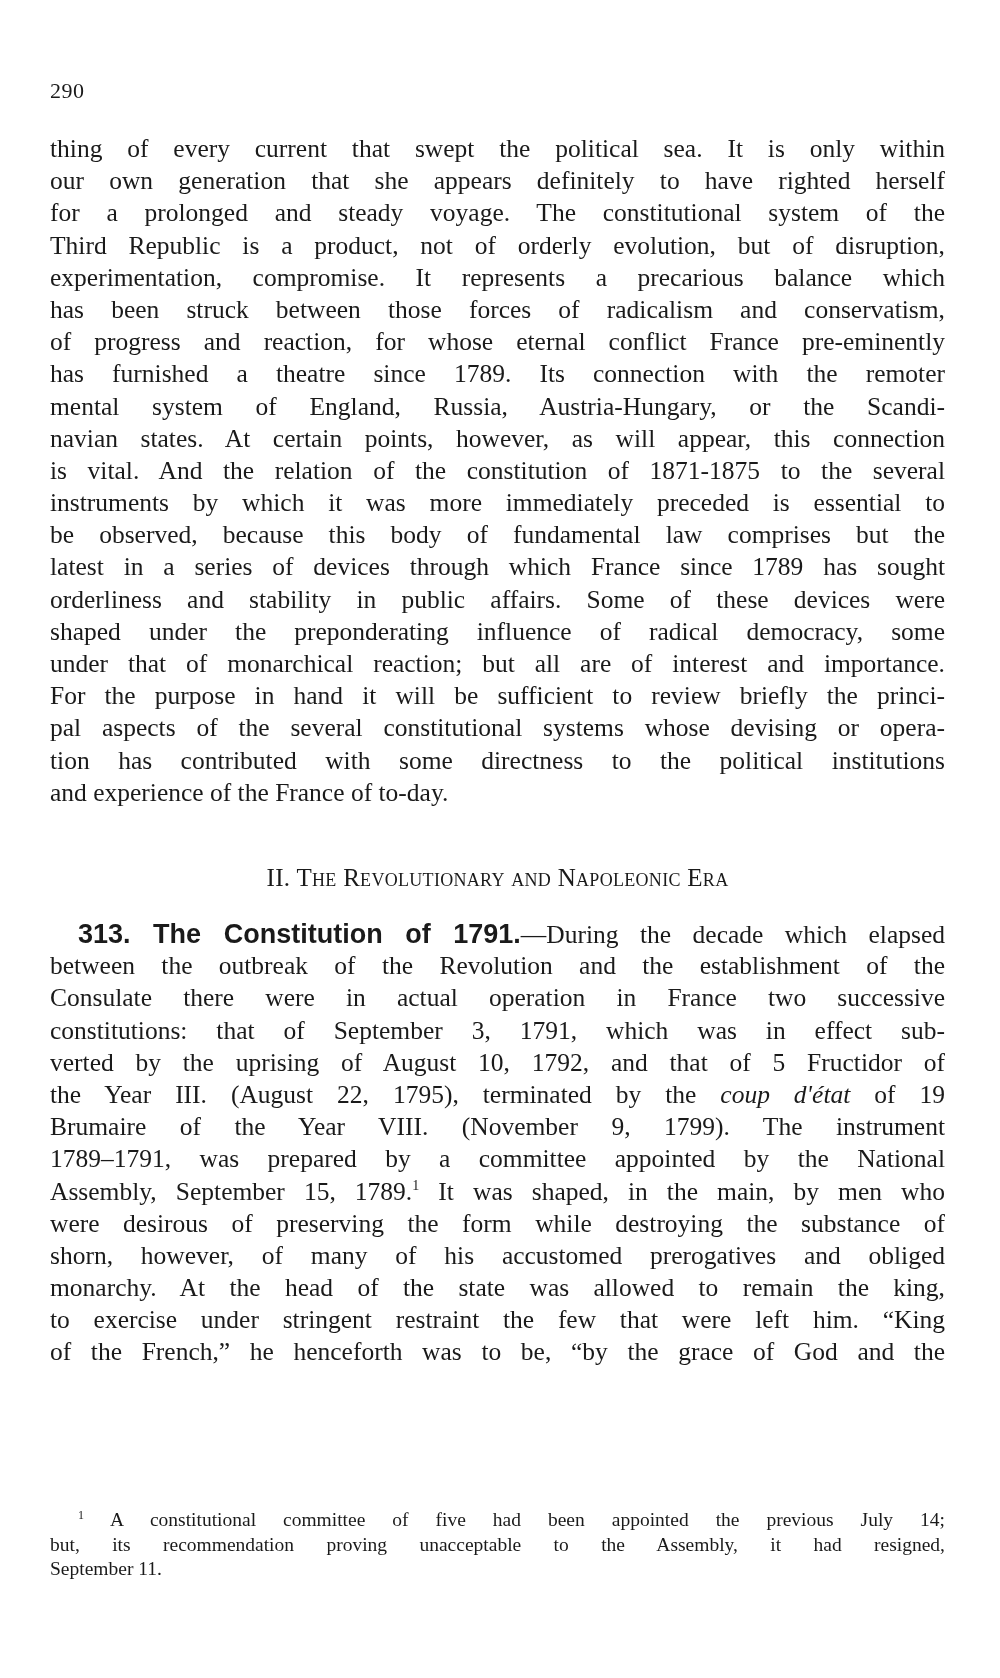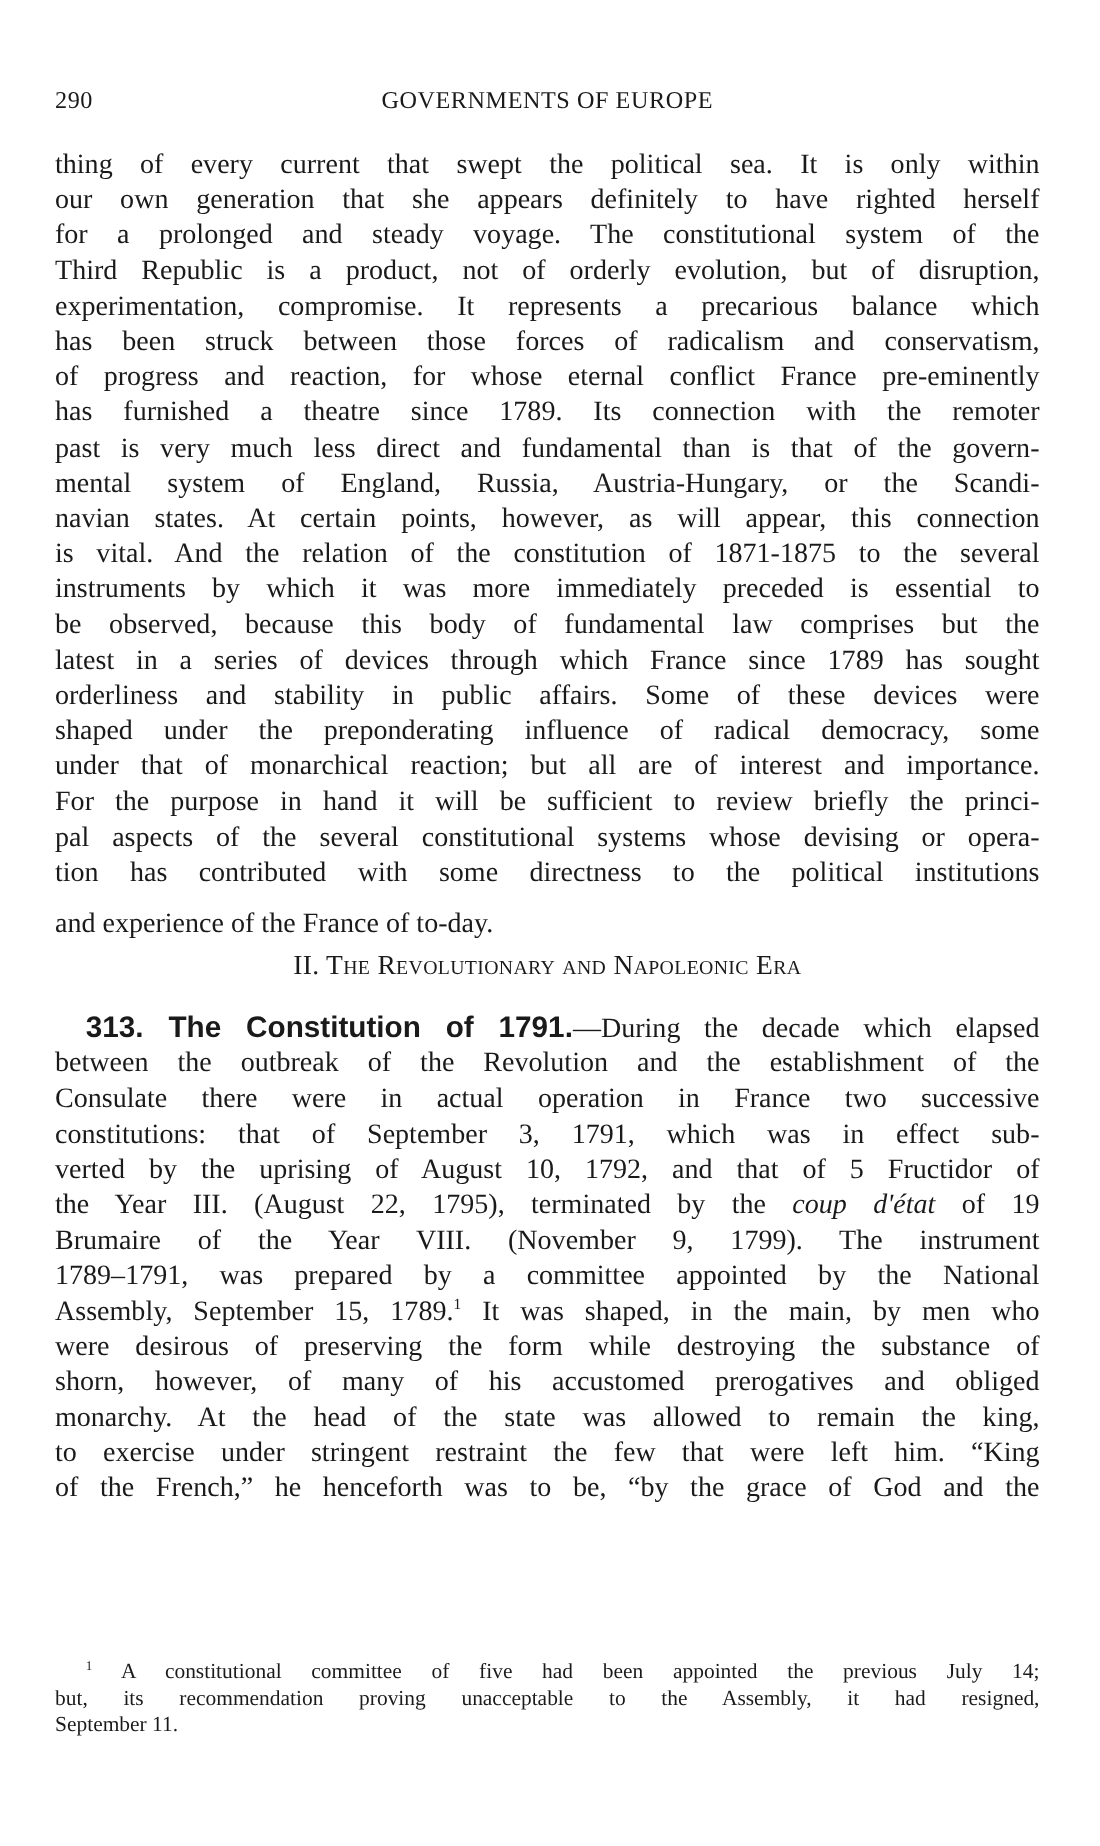--- a/index.html
+++ b/index.html
@@ -54,21 +54,20 @@
       height: 32.2px;
       line-height: 32.2px;
       font-size: 25.5px;
       text-align: justify;
       text-align-last: justify;
       white-space: nowrap;
       overflow: visible;
     }
     .line.last {
       text-align-last: left;
-      margin-top: 14px;
     }
     .line.indent {
       padding-left: 28px;
     }
     .para1 { top: 133px; }
     .section-heading {
       position: absolute;
       top: 862px;
       left: 50px;
       width: 895px;
@@ -113,33 +112,31 @@
     }
     em { font-style: italic; }
   </style>
 </head>
 <body>
 
 <div class="page">
 
   <div class="running-head">
     <span class="page-number">290</span>
-    <span class="running-title">GOVERNMENTS OF EUROPE</span>
   </div>
 
   <div class="body-block para1">
     <span class="line">thing of every current that swept the political sea.  It is only within</span>
     <span class="line">our own generation that she appears definitely to have righted herself</span>
     <span class="line">for a prolonged and steady voyage.  The constitutional system of the</span>
     <span class="line">Third Republic is a product, not of orderly evolution, but of disruption,</span>
     <span class="line">experimentation, compromise.  It represents a precarious balance which</span>
     <span class="line">has been struck between those forces of radicalism and conservatism,</span>
     <span class="line">of progress and reaction, for whose eternal conflict France pre-eminently</span>
     <span class="line">has furnished a theatre since 1789.  Its connection with the remoter</span>
-    <span class="line">past is very much less direct and fundamental than is that of the govern-</span>
     <span class="line">mental system of England, Russia, Austria-Hungary, or the Scandi-</span>
     <span class="line">navian states.  At certain points, however, as will appear, this connection</span>
     <span class="line">is vital.  And the relation of the constitution of 1871-1875 to the several</span>
     <span class="line">instruments by which it was more immediately preceded is essential to</span>
     <span class="line">be observed, because this body of fundamental law comprises but the</span>
     <span class="line">latest in a series of devices through which France since 1789 has sought</span>
     <span class="line">orderliness and stability in public affairs.  Some of these devices were</span>
     <span class="line">shaped under the preponderating influence of radical democracy, some</span>
     <span class="line">under that of monarchical reaction; but all are of interest and importance.</span>
     <span class="line">For the purpose in hand it will be sufficient to review briefly the princi-</span>

